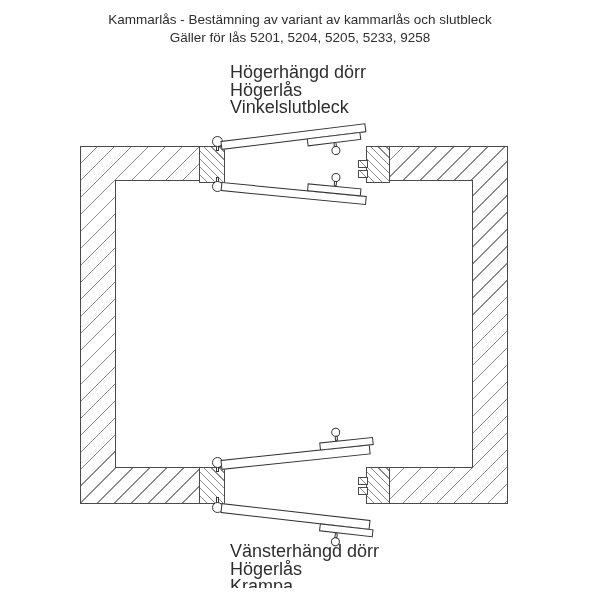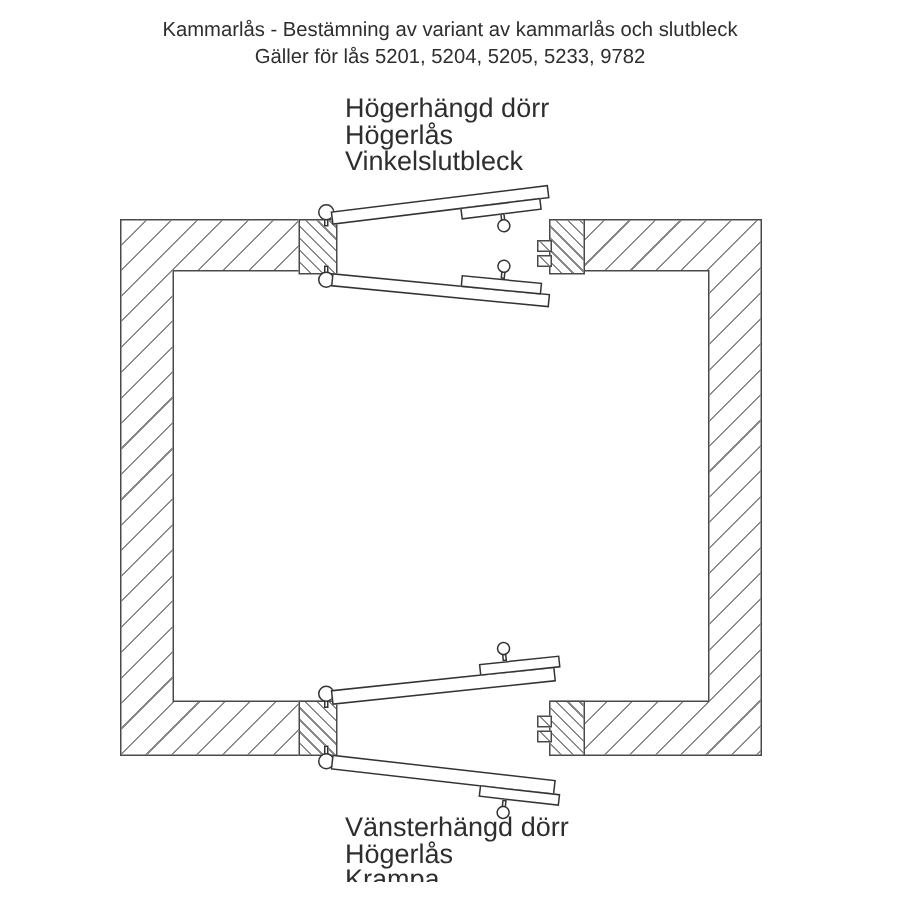--- a/index.html
+++ b/index.html
@@ -42,21 +42,21 @@
   .kstem { width:3px; height:5px; border:1px solid #333; background:#fff; }
   .kball { width:9px; height:9px; border:1.5px solid #333; border-radius:50%; background:#fff; }
 </style>
 </head>
 <body>
 
 <div class="stage">
 
   <div class="abs title">
     <div>Kammarlås - Bestämning av variant av kammarlås och slutbleck</div>
-    <div>Gäller för lås 5201, 5204, 5205, 5233, 9782</div>
+    <div>Gäller för lås 5201, 5204, 5205, 5233, 9258</div>
   </div>
 
   <div class="abs vlabel" style="left:230px; top:64px;">
     <div>Högerhängd dörr</div>
     <div>Högerlås</div>
     <div>Vinkelslutbleck</div>
   </div>
   <div class="abs vlabel" style="left:230px; top:206px;">
     <div>Vänsterhängd dörr</div>
     <div>Vänsterlås</div>

